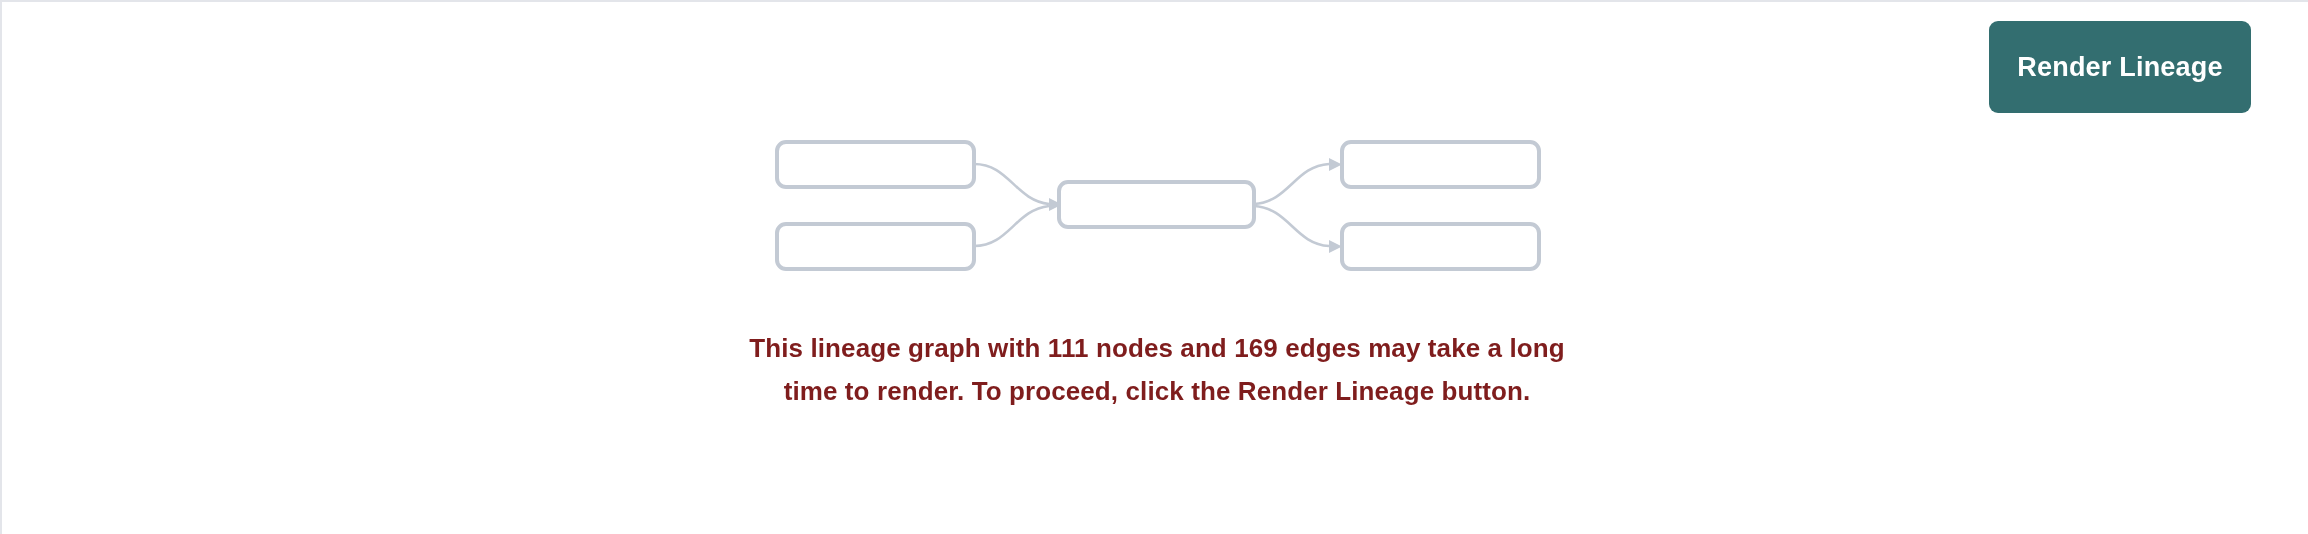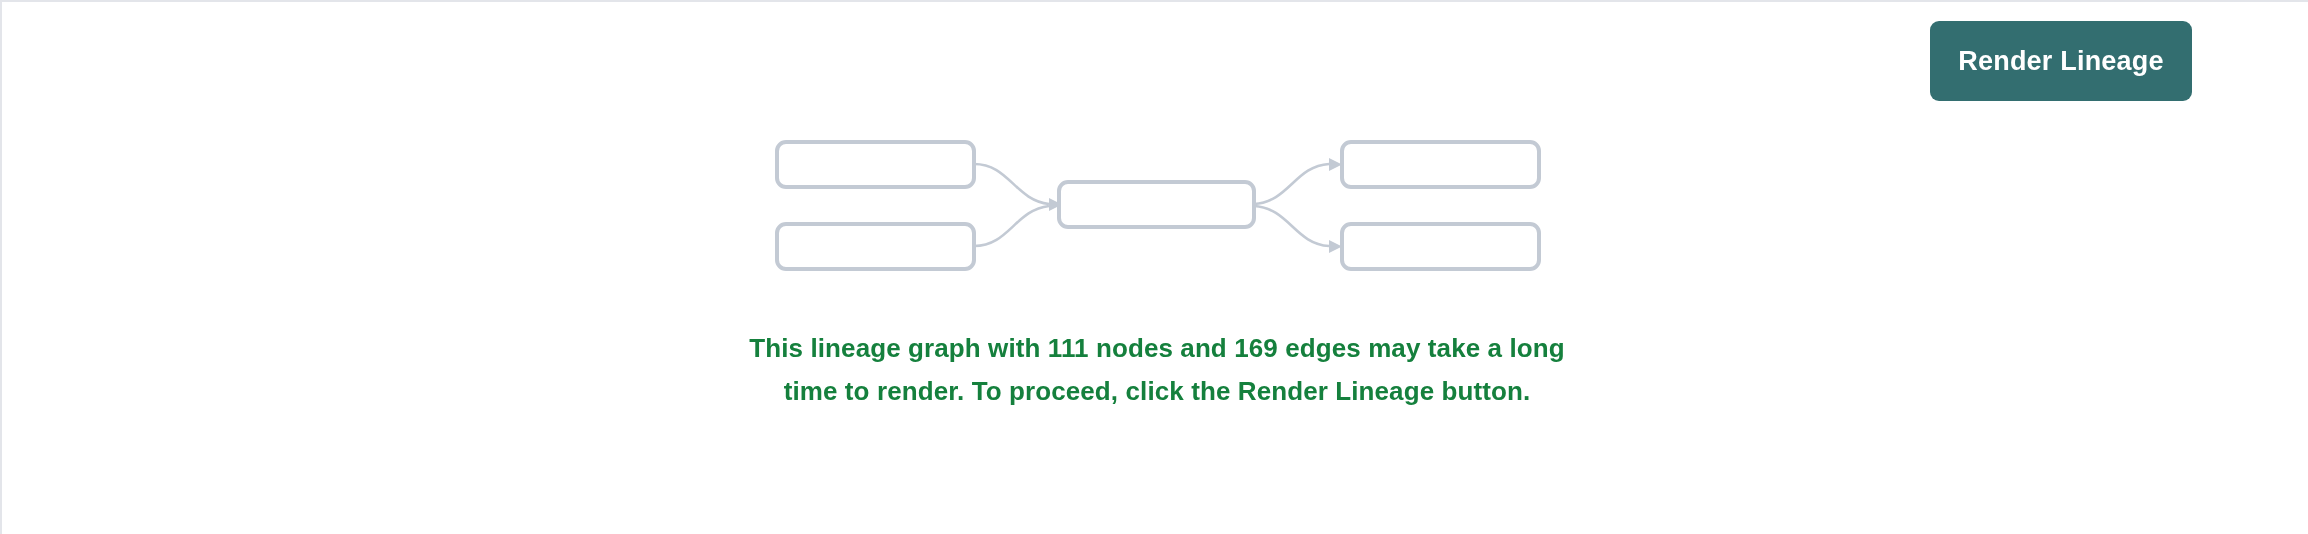--- a/index.html
+++ b/index.html
@@ -17,24 +17,24 @@
     background: #ffffff;
     border-top: 2px solid #e3e5ea;
     border-left: 2px solid #e3e5ea;
     box-sizing: border-box;
     overflow: hidden;
   }
 
   
   .render-btn {
     position: absolute;
-    left: 1928px;
+    left: 1987px;
     top: 19px;
     width: 262px;
-    height: 80px;
+    height: 92px;
     background: #336E70;
     color: #ffffff;
     border: none;
     border-radius: 9px;
     font-family: "Liberation Sans", sans-serif;
     font-size: 27px;
     font-weight: bold;
     letter-spacing: 0.2px;
     cursor: pointer;
     display: flex;
@@ -74,21 +74,21 @@
   .message {
     position: absolute;
     left: 735px;
     top: 325px;
     width: 840px;
     text-align: center;
     font-family: "Liberation Sans", sans-serif;
     font-size: 26px;
     font-weight: bold;
     line-height: 43px;
-    color: #15803d;
+    color: #7f1d1d;
     letter-spacing: 0.1px;
   }
 </style>
 </head>
 <body>
 
 <div class="screen">
 
   <button class="render-btn">Render Lineage</button>
 

